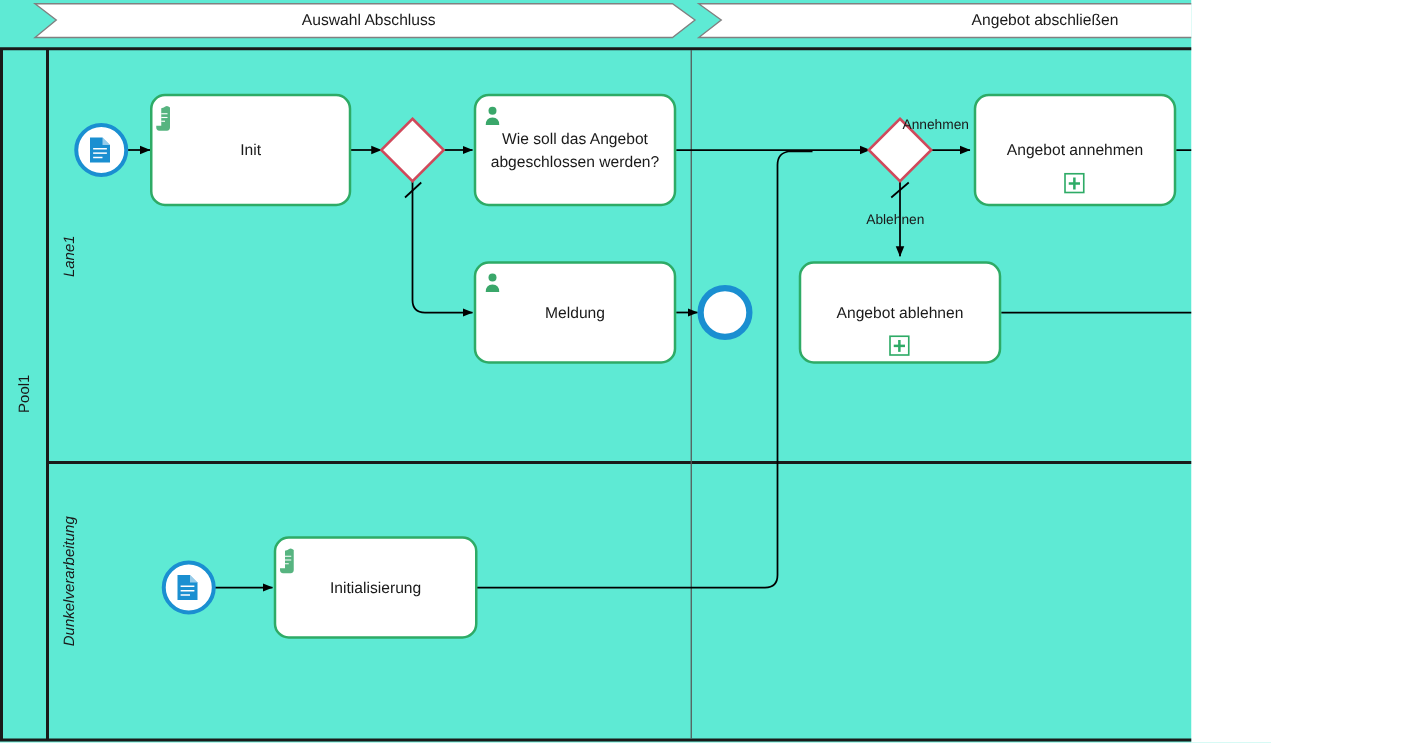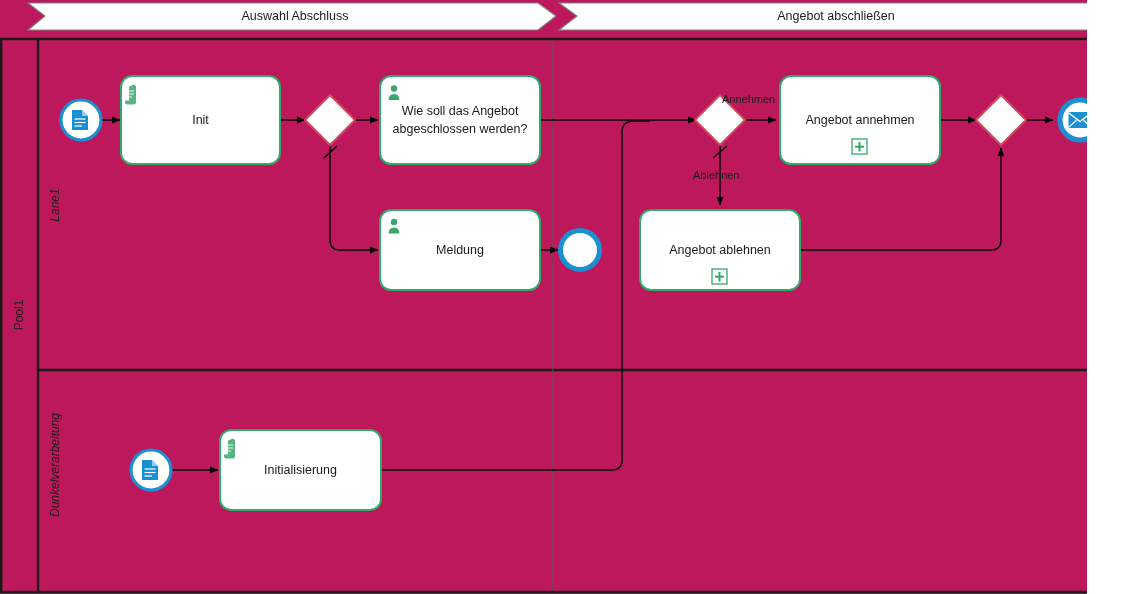--- a/index.html
+++ b/index.html
@@ -3,23 +3,23 @@
 <meta charset="utf-8">
 <style>
   html, body {
     margin: 0;
     padding: 0;
     background: #ffffff;
     font-family: "Liberation Sans", sans-serif;
   }
   #canvas {
     position: relative;
-    width: 1087px;
+    width: 953px;
     height: 594px;
-    background: #be185d;
+    background: #5eead4;
     overflow: hidden;
   }
   #bpmn-svg {
     position: absolute;
     left: 0; top: 0;
     width: 1123px;
     height: 594px;
   }
   .phase-label {
     font-size: 12.5px;

